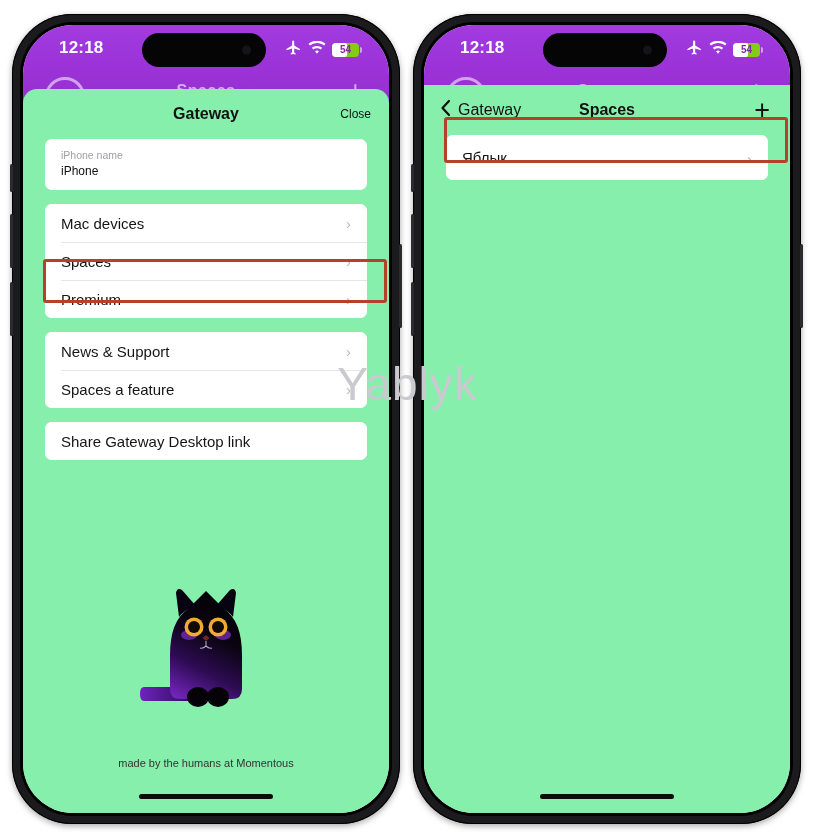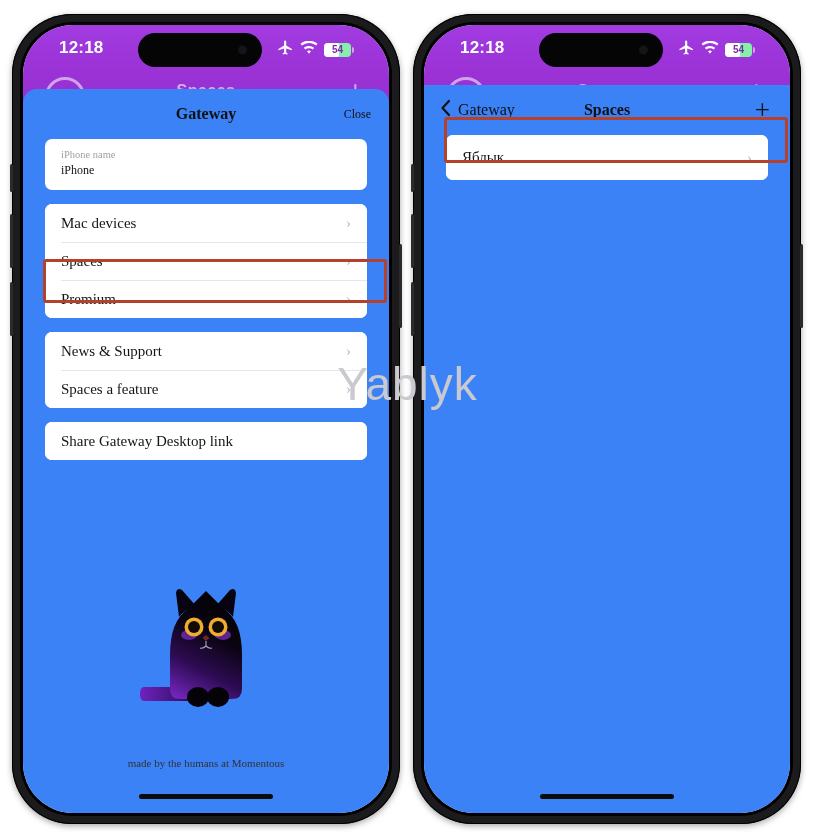--- a/index.html
+++ b/index.html
@@ -76,21 +76,21 @@
     font-size:16px;color:rgba(255,255,255,.6);font-weight:600;
     letter-spacing:.5px;
   }
   .ghost-plus{
     position:absolute;right:26px;top:52px;
     font-size:26px;color:rgba(255,255,255,.6);line-height:1;
   }
 
   
   .statusbar{
-    position:absolute;left:0;right:12px;top:0;height:50px;
+    position:absolute;left:0;right:4px;top:0;height:50px;
     z-index:4;
     color:#fff;
   }
   .sb-time{
     position:absolute;left:36px;top:13px;
     font-size:17px;font-weight:700;letter-spacing:.2px;
   }
   .sb-right{
     position:absolute;right:26px;top:14px;
     display:flex;align-items:center;gap:6px;
@@ -101,21 +101,21 @@
     background:#050505;
     z-index:5;
   }
   .island .cam{
     position:absolute;right:15px;top:50%;transform:translateY(-50%);
     width:9px;height:9px;border-radius:50%;
     background:#141419;
   }
   .batt{
     position:relative;width:27px;height:14px;border-radius:4px;
-    background:#86efac;
+    background:#84cc16;
     display:flex;
   }
   .batt .fill{
     position:absolute;left:0;top:0;bottom:0;width:56%;
     background:#ffffff;border-radius:4px 2px 2px 4px;
   }
   .batt .num{
     position:relative;z-index:2;
     width:100%;text-align:center;
     font-size:10px;font-weight:700;color:#7d2aab;
@@ -123,25 +123,24 @@
   }
   .batt:after{
     content:"";position:absolute;right:-3px;top:4px;
     width:2px;height:6px;border-radius:0 2px 2px 0;
     background:rgba(255,255,255,.55);
   }
 
   
   .sheet{
     position:absolute;left:0;right:0;top:64px;bottom:0;
-    background:#3b82f6;
+    background:#86efac;
     border-radius:14px 14px 0 0;
     z-index:3;
     overflow:hidden;
-    font-family:Liberation Serif, serif;
   }
   .sheet.full{ top:60px; border-radius:0; }
 
   .navbar{
     position:relative;height:50px;
     display:flex;align-items:center;
   }
   .nav-title{
     position:absolute;left:0;right:0;text-align:center;
     font-size:16px;font-weight:700;color:#111;

